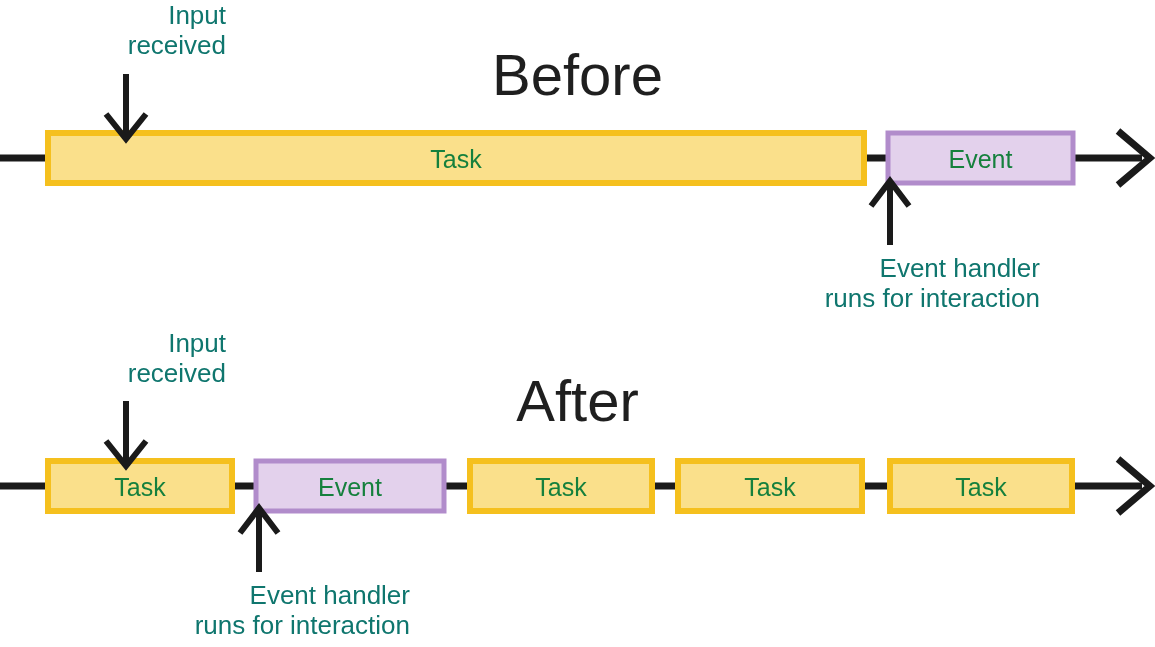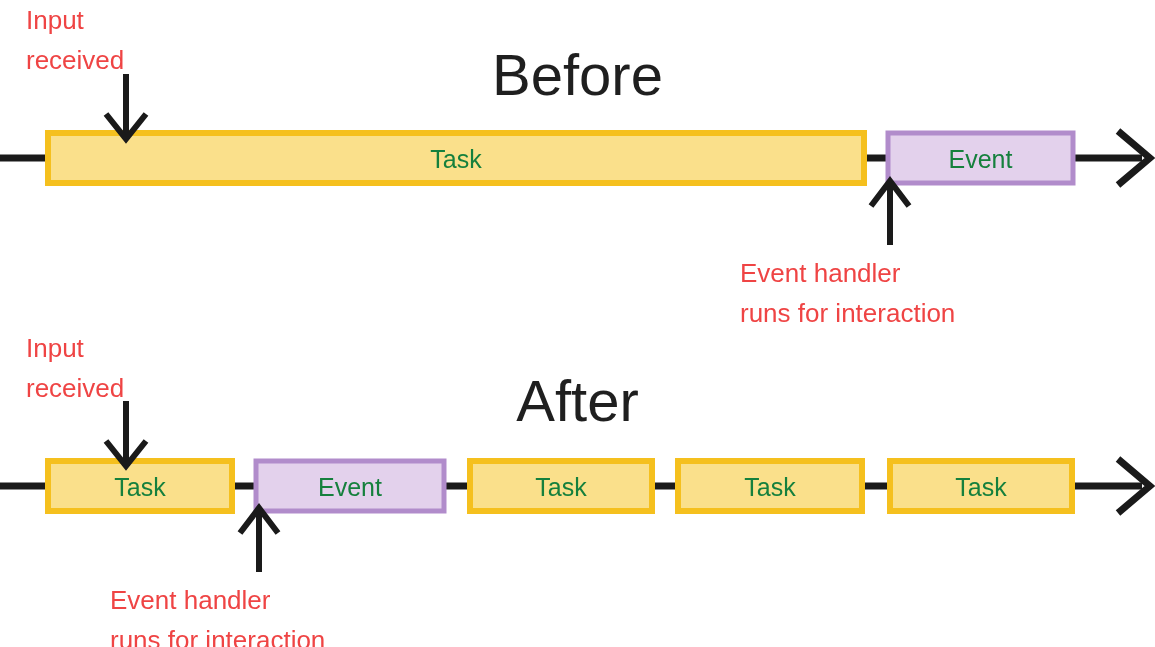--- a/index.html
+++ b/index.html
@@ -34,23 +34,23 @@
     white-space: nowrap;
     text-align: center;
     line-height: 1;
   }
   #title-before { left: 0; top: 46px; width: 1155px; }
   #title-after  { left: 0; top: 372px; width: 1155px; }
 
   .annotation {
     position: absolute;
     font-size: 26px;
-    line-height: 40px;
-    color: #ef4444;
-    text-align: left;
+    line-height: 30px;
+    color: #0f766e;
+    text-align: right;
     white-space: pre;
   }
   .box-label {
     position: absolute;
     font-size: 25px;
     line-height: 1;
     color: #15803d;
     text-align: center;
     white-space: nowrap;
   }

